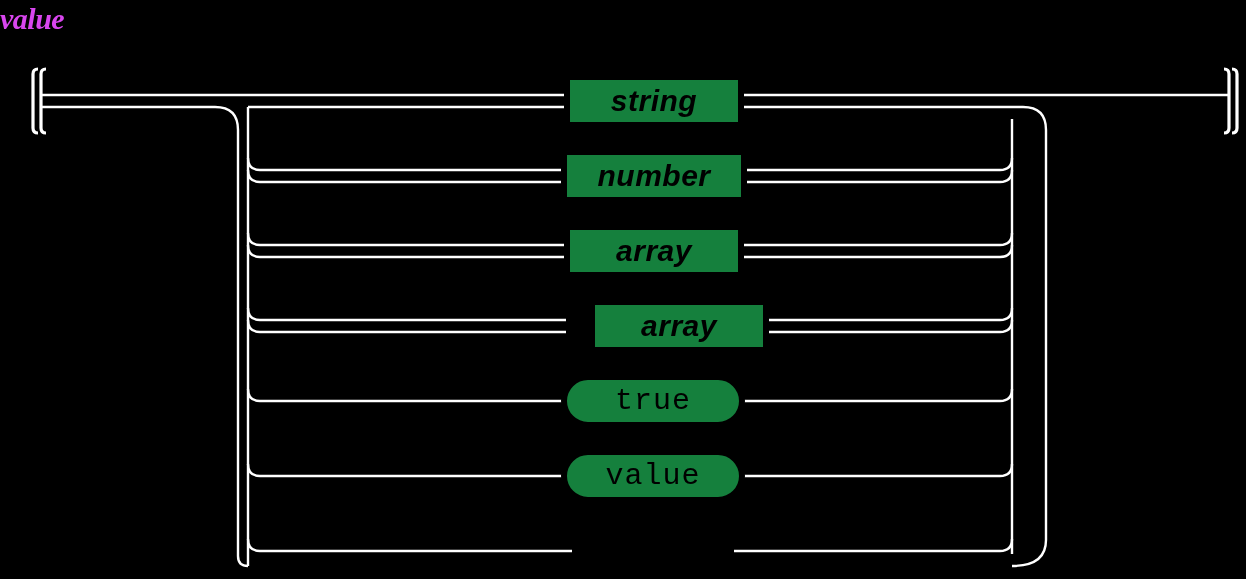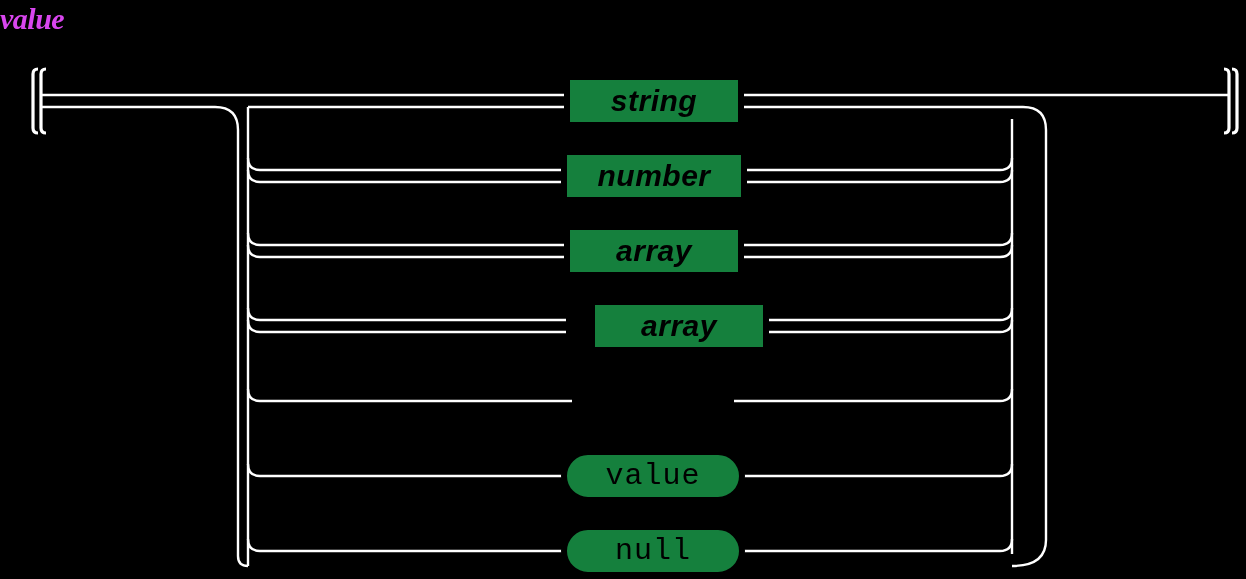--- a/index.html
+++ b/index.html
@@ -149,22 +149,22 @@
   </div>
 
   <div class="node nonterminal" style="left:566px; top:226px; width:176px; height:50px;">
     <span class="node-label">array</span>
   </div>
 
   <div class="node nonterminal" style="left:591px; top:301px; width:176px; height:50px;">
     <span class="node-label">array</span>
   </div>
 
+  <div class="node terminal" style="left:563px; top:376px; width:180px; height:50px;">
+    <span class="node-label">true</span>
+  </div>
 
   <div class="node terminal" style="left:563px; top:451px; width:180px; height:50px;">
     <span class="node-label">value</span>
   </div>
 
-  <div class="node terminal" style="left:563px; top:526px; width:180px; height:50px;">
-    <span class="node-label">null</span>
-  </div>
 
 </div>
 
 </body></html>

